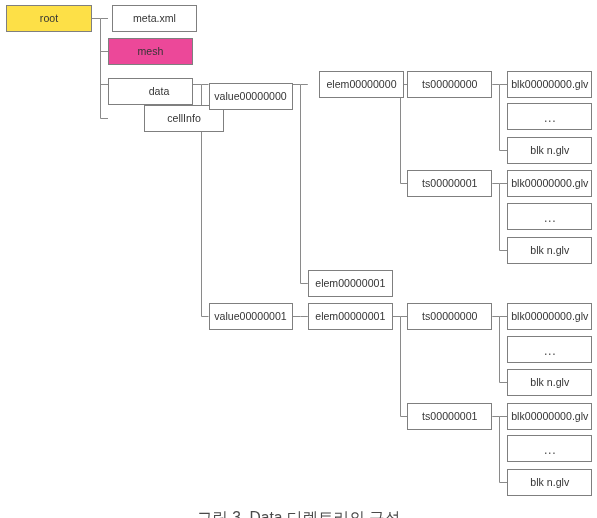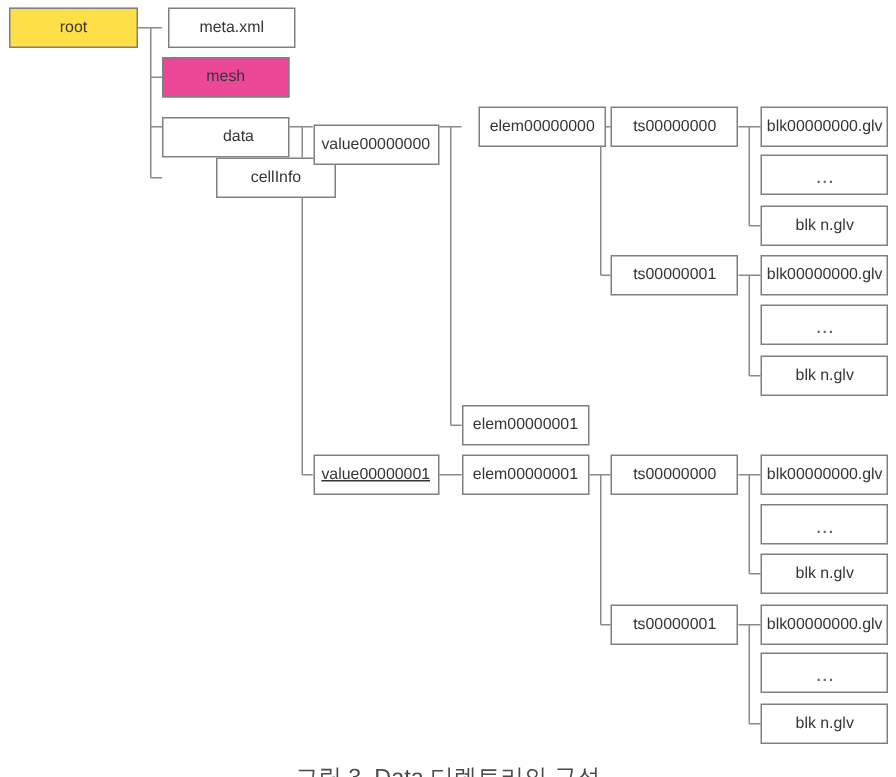--- a/index.html
+++ b/index.html
@@ -44,21 +44,21 @@
       <path d="M492.3 316.5 H499.5 M499.5 316.5 V382.5 M499.5 316.5 H507.3 M499.5 382.5 H507.3" fill="none" stroke="#8a8a8a" stroke-width="1"></path>
       <path d="M492.3 416.5 H499.5 M499.5 416.5 V482.5 M499.5 416.5 H507.3 M499.5 482.5 H507.3" fill="none" stroke="#8a8a8a" stroke-width="1"></path>
     </svg>
   <div id="boxes">
       <div class="node" style="left: 6px; top: 4.5px; width: 86px; height: 27px; border-color: rgb(127, 127, 127); background: #fde047; color: rgb(53, 53, 53);">root</div>
       <div class="node" style="left: 112px; top: 4.5px; width: 85px; height: 27px; border-color: rgb(127, 127, 127); background: rgb(255, 255, 255); color: rgb(53, 53, 53);">meta.xml</div>
       <div class="node" style="left: 108px; top: 38px; width: 85px; height: 27px; border-color: rgb(127, 127, 127); background: #ec4899; color: rgb(53, 53, 53);">mesh</div>
       <div class="node" style="left: 108px; top: 78px; width: 85px; height: 27px; border-color: rgb(127, 127, 127); background: rgb(255, 255, 255); color: rgb(53, 53, 53); padding-left: 17px;">data</div>
       <div class="node" style="left: 108px; top: 104.5px; width: 80px; height: 27px; border-color: rgb(127, 127, 127); background: rgb(255, 255, 255); color: rgb(53, 53, 53); margin-left: 36px;">cellInfo</div>
       <div class="node" style="left: 208.5px; top: 70.5px; width: 84px; height: 27px; border-color: rgb(127, 127, 127); background: rgb(255, 255, 255); color: rgb(53, 53, 53); margin-top: 12px;">value00000000</div>
-      <div class="node" style="left: 208.5px; top: 303px; width: 84px; height: 27px; border-color: rgb(127, 127, 127); background: rgb(255, 255, 255); color: rgb(53, 53, 53); text-decoration: underline;">value00000001</div>
+      <div class="node" style="left: 208.5px; top: 303px; width: 84px; height: 27px; border-color: rgb(127, 127, 127); background: rgb(255, 255, 255); color: rgb(53, 53, 53);">value00000001</div>
       <div class="node" style="left: 319px; top: 70.5px; width: 85px; height: 27px; border-color: rgb(127, 127, 127); background: rgb(255, 255, 255); color: rgb(53, 53, 53);">elem00000000</div>
       <div class="node" style="left: 307.8px; top: 269.7px; width: 85px; height: 27px; border-color: rgb(127, 127, 127); background: rgb(255, 255, 255); color: rgb(53, 53, 53);">elem00000001</div>
       <div class="node" style="left: 307.8px; top: 303px; width: 85px; height: 27px; border-color: rgb(127, 127, 127); background: rgb(255, 255, 255); color: rgb(53, 53, 53);">elem00000001</div>
       <div class="node" style="left: 407.3px; top: 70.5px; width: 85px; height: 27px; border-color: rgb(127, 127, 127); background: rgb(255, 255, 255); color: rgb(53, 53, 53);">ts00000000</div>
       <div class="node" style="left: 407.3px; top: 170px; width: 85px; height: 27px; border-color: rgb(127, 127, 127); background: rgb(255, 255, 255); color: rgb(53, 53, 53);">ts00000001</div>
       <div class="node" style="left: 407.3px; top: 303px; width: 85px; height: 27px; border-color: rgb(127, 127, 127); background: rgb(255, 255, 255); color: rgb(53, 53, 53);">ts00000000</div>
       <div class="node" style="left: 407.3px; top: 402.5px; width: 85px; height: 27px; border-color: rgb(127, 127, 127); background: rgb(255, 255, 255); color: rgb(53, 53, 53);">ts00000001</div>
       <div class="node" style="left: 507.3px; top: 70.5px; width: 85px; height: 27px; border-color: rgb(127, 127, 127); background: rgb(255, 255, 255); color: rgb(53, 53, 53);">blk00000000.glv</div>
       <div class="node ellipsis" style="left: 507.3px; top: 103.4px; width: 85px; height: 27px; border-color: rgb(127, 127, 127); background: rgb(255, 255, 255); color: rgb(95, 95, 95);">...</div>
       <div class="node" style="left: 507.3px; top: 136.6px; width: 85px; height: 27px; border-color: rgb(127, 127, 127); background: rgb(255, 255, 255); color: rgb(53, 53, 53);">blk n.glv</div>

